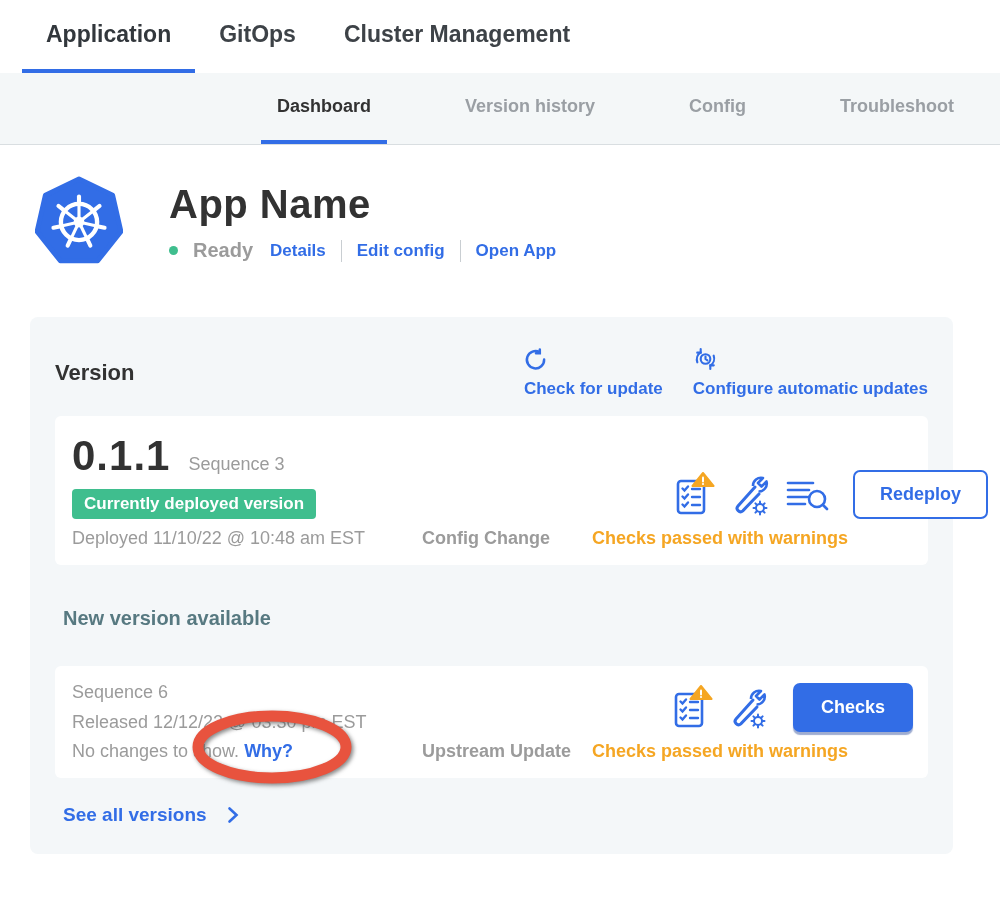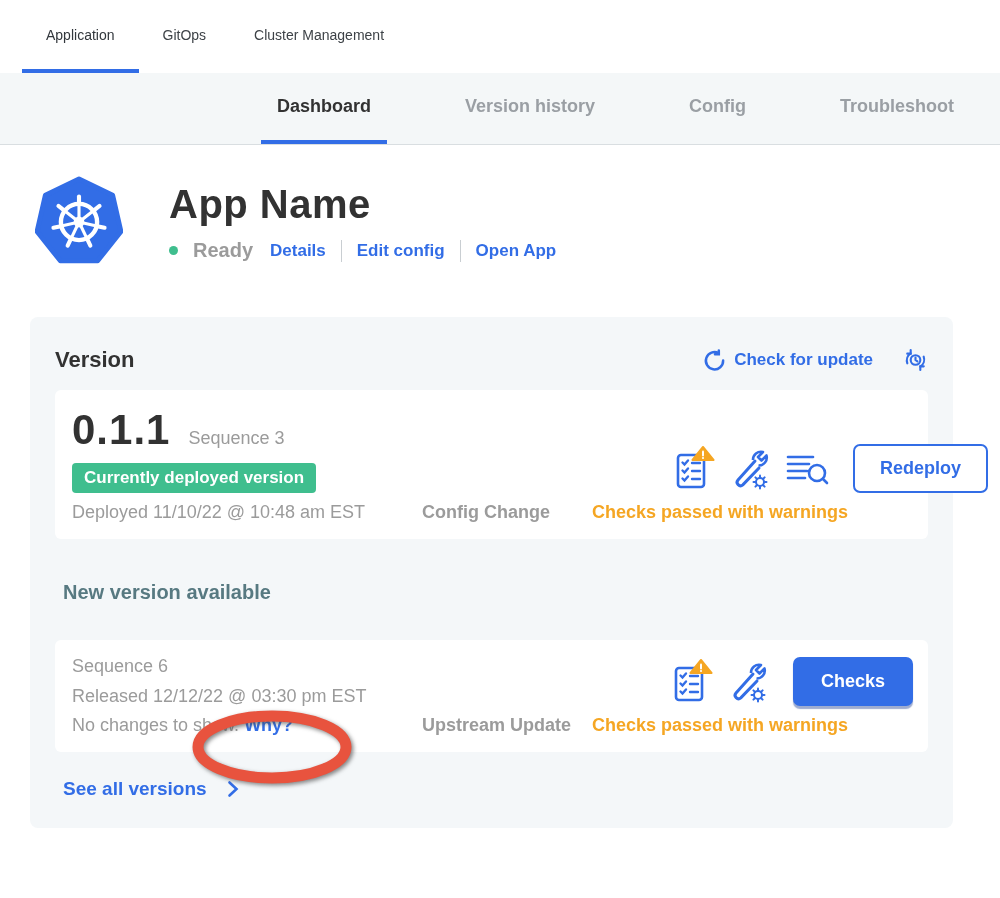--- a/index.html
+++ b/index.html
@@ -6,22 +6,22 @@
     --blue:#326de6; --green:#3fbe8e; --orange:#f5a623; --red:#e8533e;
     --teal:#577981; --gray:#9b9b9b; --dark:#323232; --card-bg:#f4f7f9;
   }
   *{box-sizing:border-box; margin:0; padding:0;}
   html,body{width:1000px; height:898px; overflow:hidden; background:#fff;
     font-family:"Liberation Sans", sans-serif; color:var(--dark);}
   body{position:relative;}
 
   
   .topnav{height:73px; background:#fff; display:flex; align-items:stretch; padding-left:22px;}
-  .topnav .tab{display:flex; align-items:center; padding:0 24px; font-size:14px;
-    font-weight:400; color:#3d4247; border-bottom:4px solid transparent; cursor:pointer;}
+  .topnav .tab{display:flex; align-items:center; padding:0 24px; font-size:23px;
+    font-weight:700; color:#3d4247; border-bottom:4px solid transparent; cursor:pointer;}
   .topnav .tab.active{border-bottom-color:var(--blue); color:#32373c;}
 
   
   .subnav{height:72px; background:#f4f7f8; border-bottom:1px solid #d9dee1;
     display:flex; align-items:stretch; padding-left:261px; gap:62px;}
   .subnav .tab{display:flex; align-items:center; padding:0 16px; font-size:18px;
     font-weight:600; color:#9a9fa4; border-bottom:4px solid transparent; cursor:pointer; white-space:nowrap;}
   .subnav .tab.active{color:var(--dark); border-bottom-color:var(--blue);}
 
   
@@ -33,22 +33,22 @@
   .status-text{font-size:20px; font-weight:600; color:var(--gray); margin-right:2px;}
   .hlink{font-size:17px; font-weight:700; color:var(--blue); text-decoration:none; cursor:pointer;}
   .vdiv{width:1px; height:22px; background:#c9ced2;}
 
   
   .card{position:relative; margin:49px 47px 0 30px; width:923px; background:var(--card-bg);
     border-radius:8px; padding:30px 25px 28px 25px;}
   .card-head{display:flex; align-items:center; justify-content:space-between;}
   .card-title{font-size:22px; font-weight:700;}
   .card-actions{display:flex; align-items:center; gap:30px;}
-  .action-link{display:flex; align-items:center; gap:8px; font-size:17px; font-weight:700;
-    color:var(--blue); cursor:pointer;}
+  .action-link{display:flex; align-items:flex-start; gap:8px; font-size:17px; font-weight:700;
+    color:var(--blue); cursor:pointer;flex-direction:column;}
 
   .vrow{background:#fff; border-radius:6px; margin-top:17px; padding:16px 20px 16px 17px;
     display:flex; align-items:flex-end;}
   .vcol-left{flex:0 0 330px;}
   .vline{display:flex; align-items:baseline; gap:18px;}
   .vnum{font-size:42px; font-weight:700; letter-spacing:1px;}
   .vseq{font-size:18px; color:var(--gray);}
   .badge{display:inline-block; margin-top:9px; background:var(--green); color:#fff;
     font-size:17px; font-weight:700; padding:5px 12px; border-radius:4px;}
   .meta{margin-top:9px; font-size:18px; font-weight:500; color:var(--gray);}
@@ -156,20 +156,21 @@
         <span>
           <svg width="25" height="24" viewBox="0 0 26 24" fill="none" stroke="#326de6" stroke-width="2.2" stroke-linecap="round">
             <path d="M4.5 15.5 A 9 9 0 0 1 8 5"></path>
             <polyline points="8,1.6 8,5.4 4.4,5.4"></polyline>
             <path d="M21.5 8.5 A 9 9 0 0 1 18 19"></path>
             <polyline points="18,22.4 18,18.6 21.6,18.6"></polyline>
             <circle cx="13" cy="12" r="5"></circle>
             <polyline points="13,9.4 13,12 15,13.4"></polyline>
           </svg>
         </span>
+        <span>Configure automatic updates</span>
       </span>
     </div>
   </div>
 
   
   <div class="vrow current">
     <div class="vcol-left">
       <div class="vline">
         <span class="vnum">0.1.1</span>
         <span class="vseq">Sequence 3</span>

